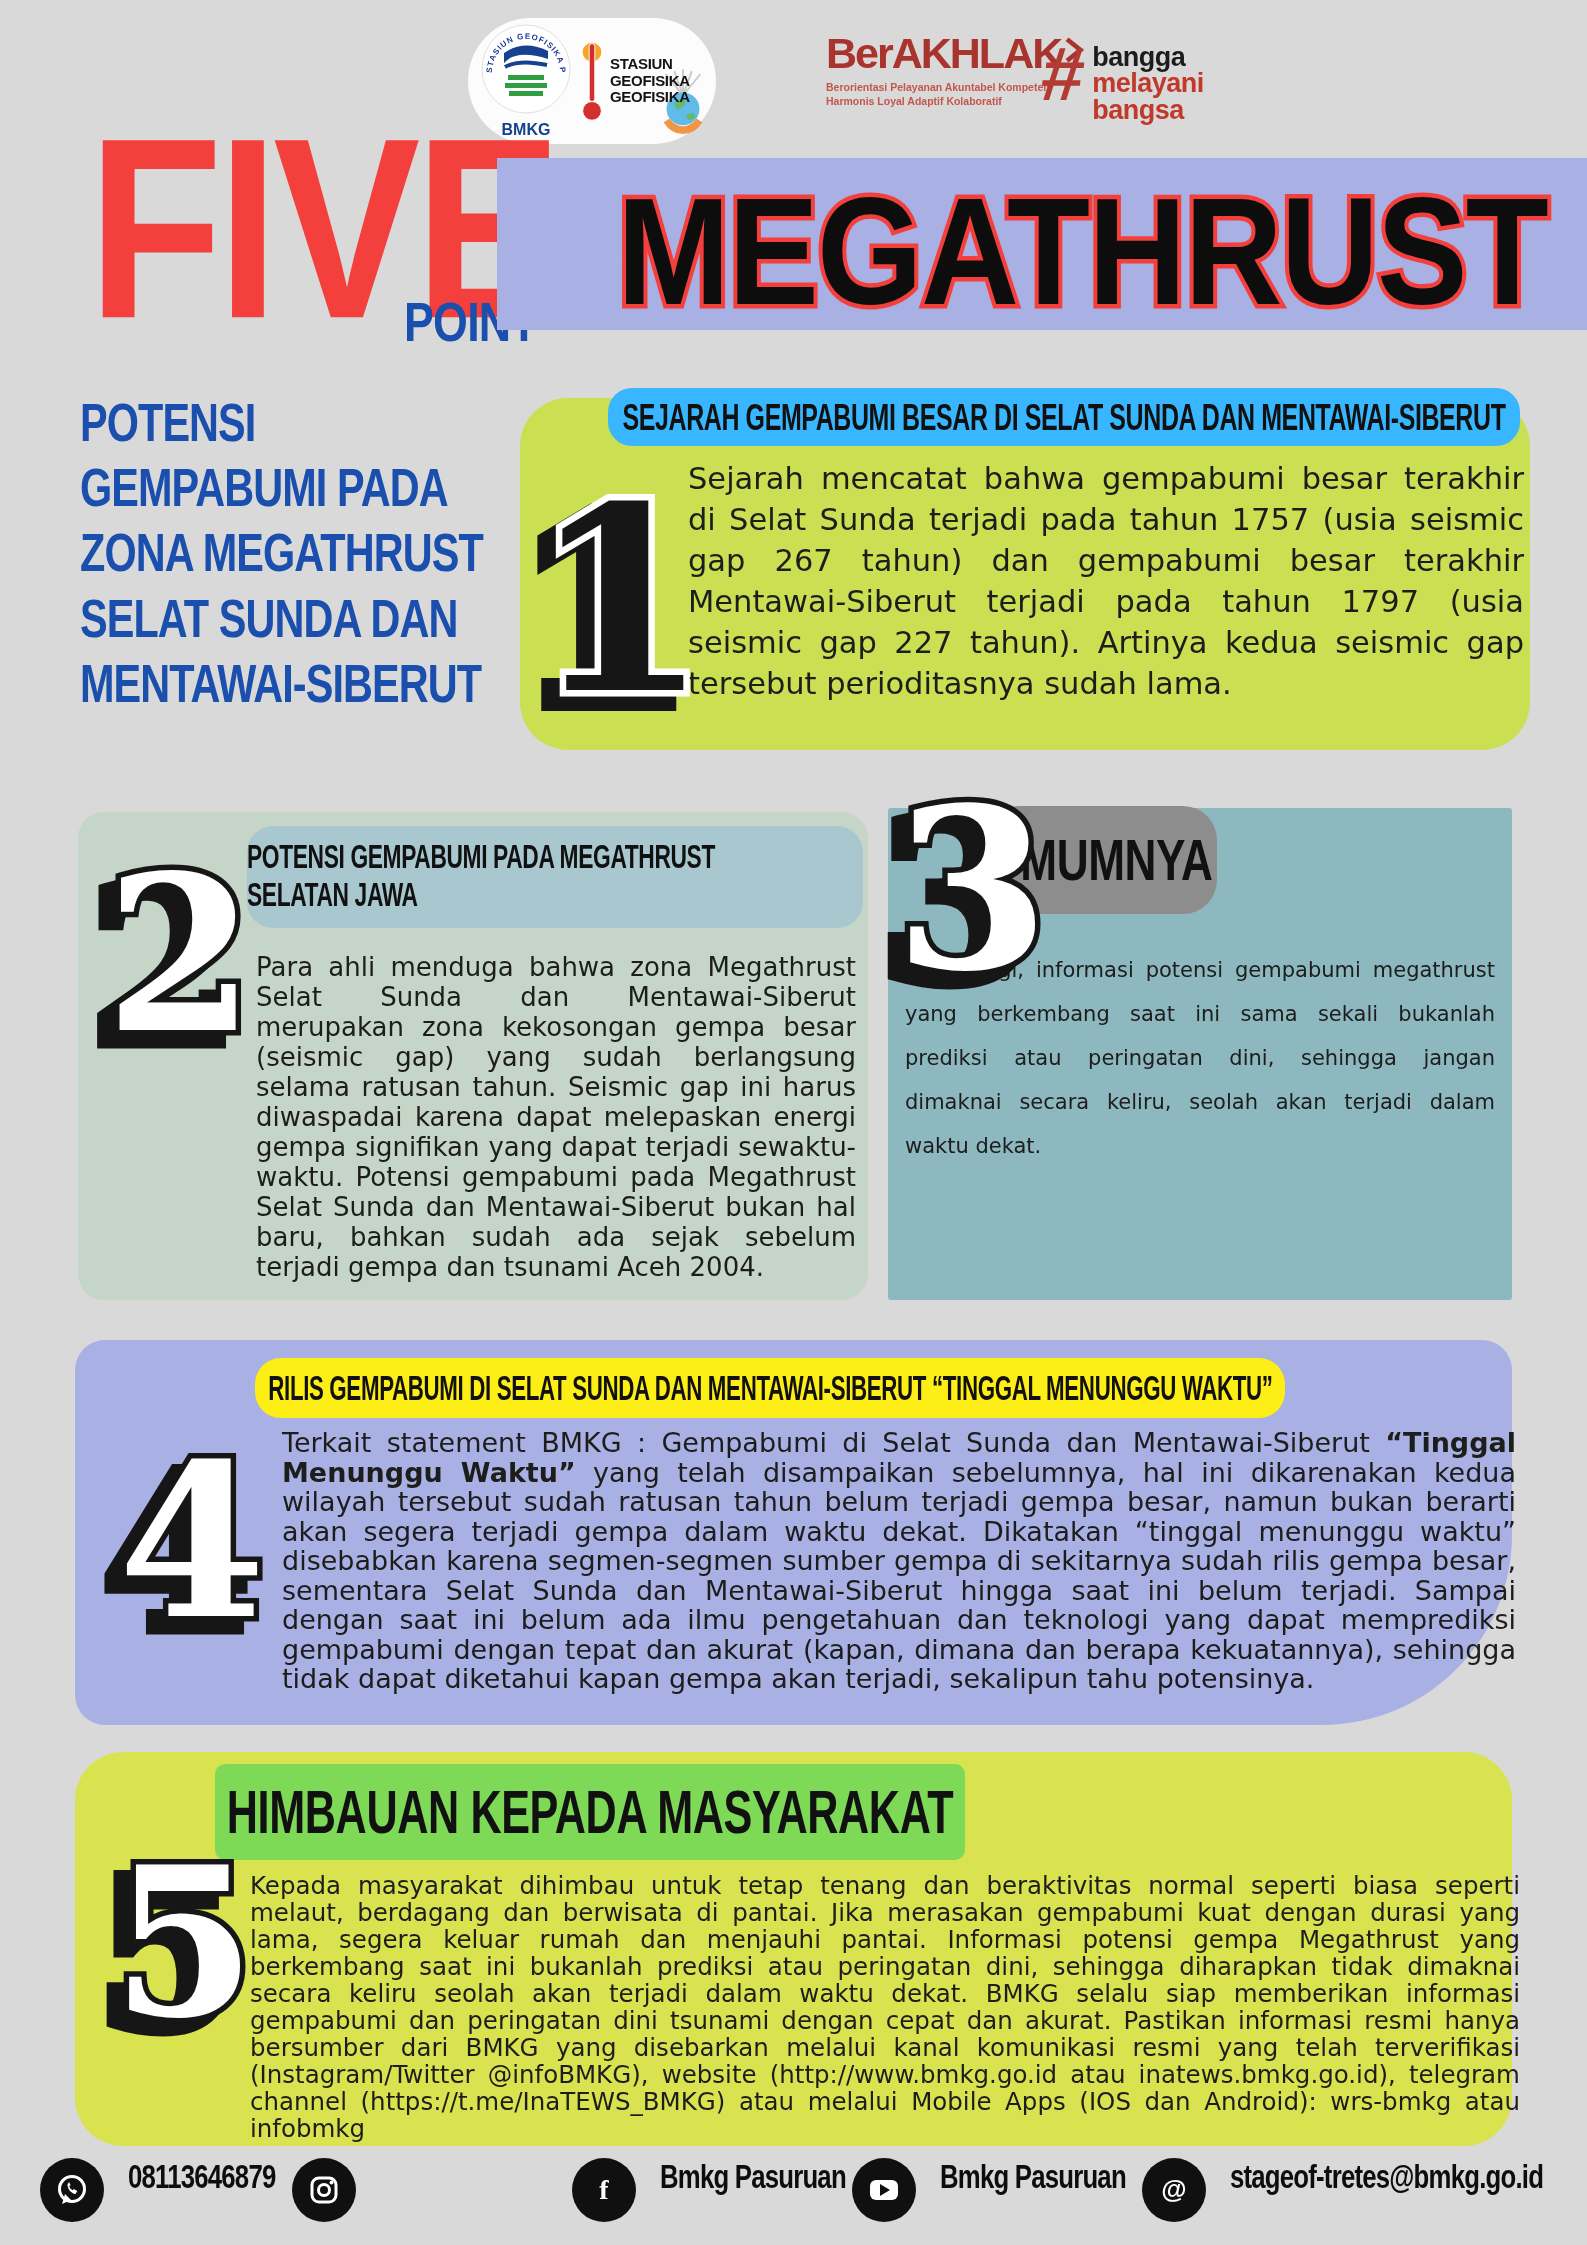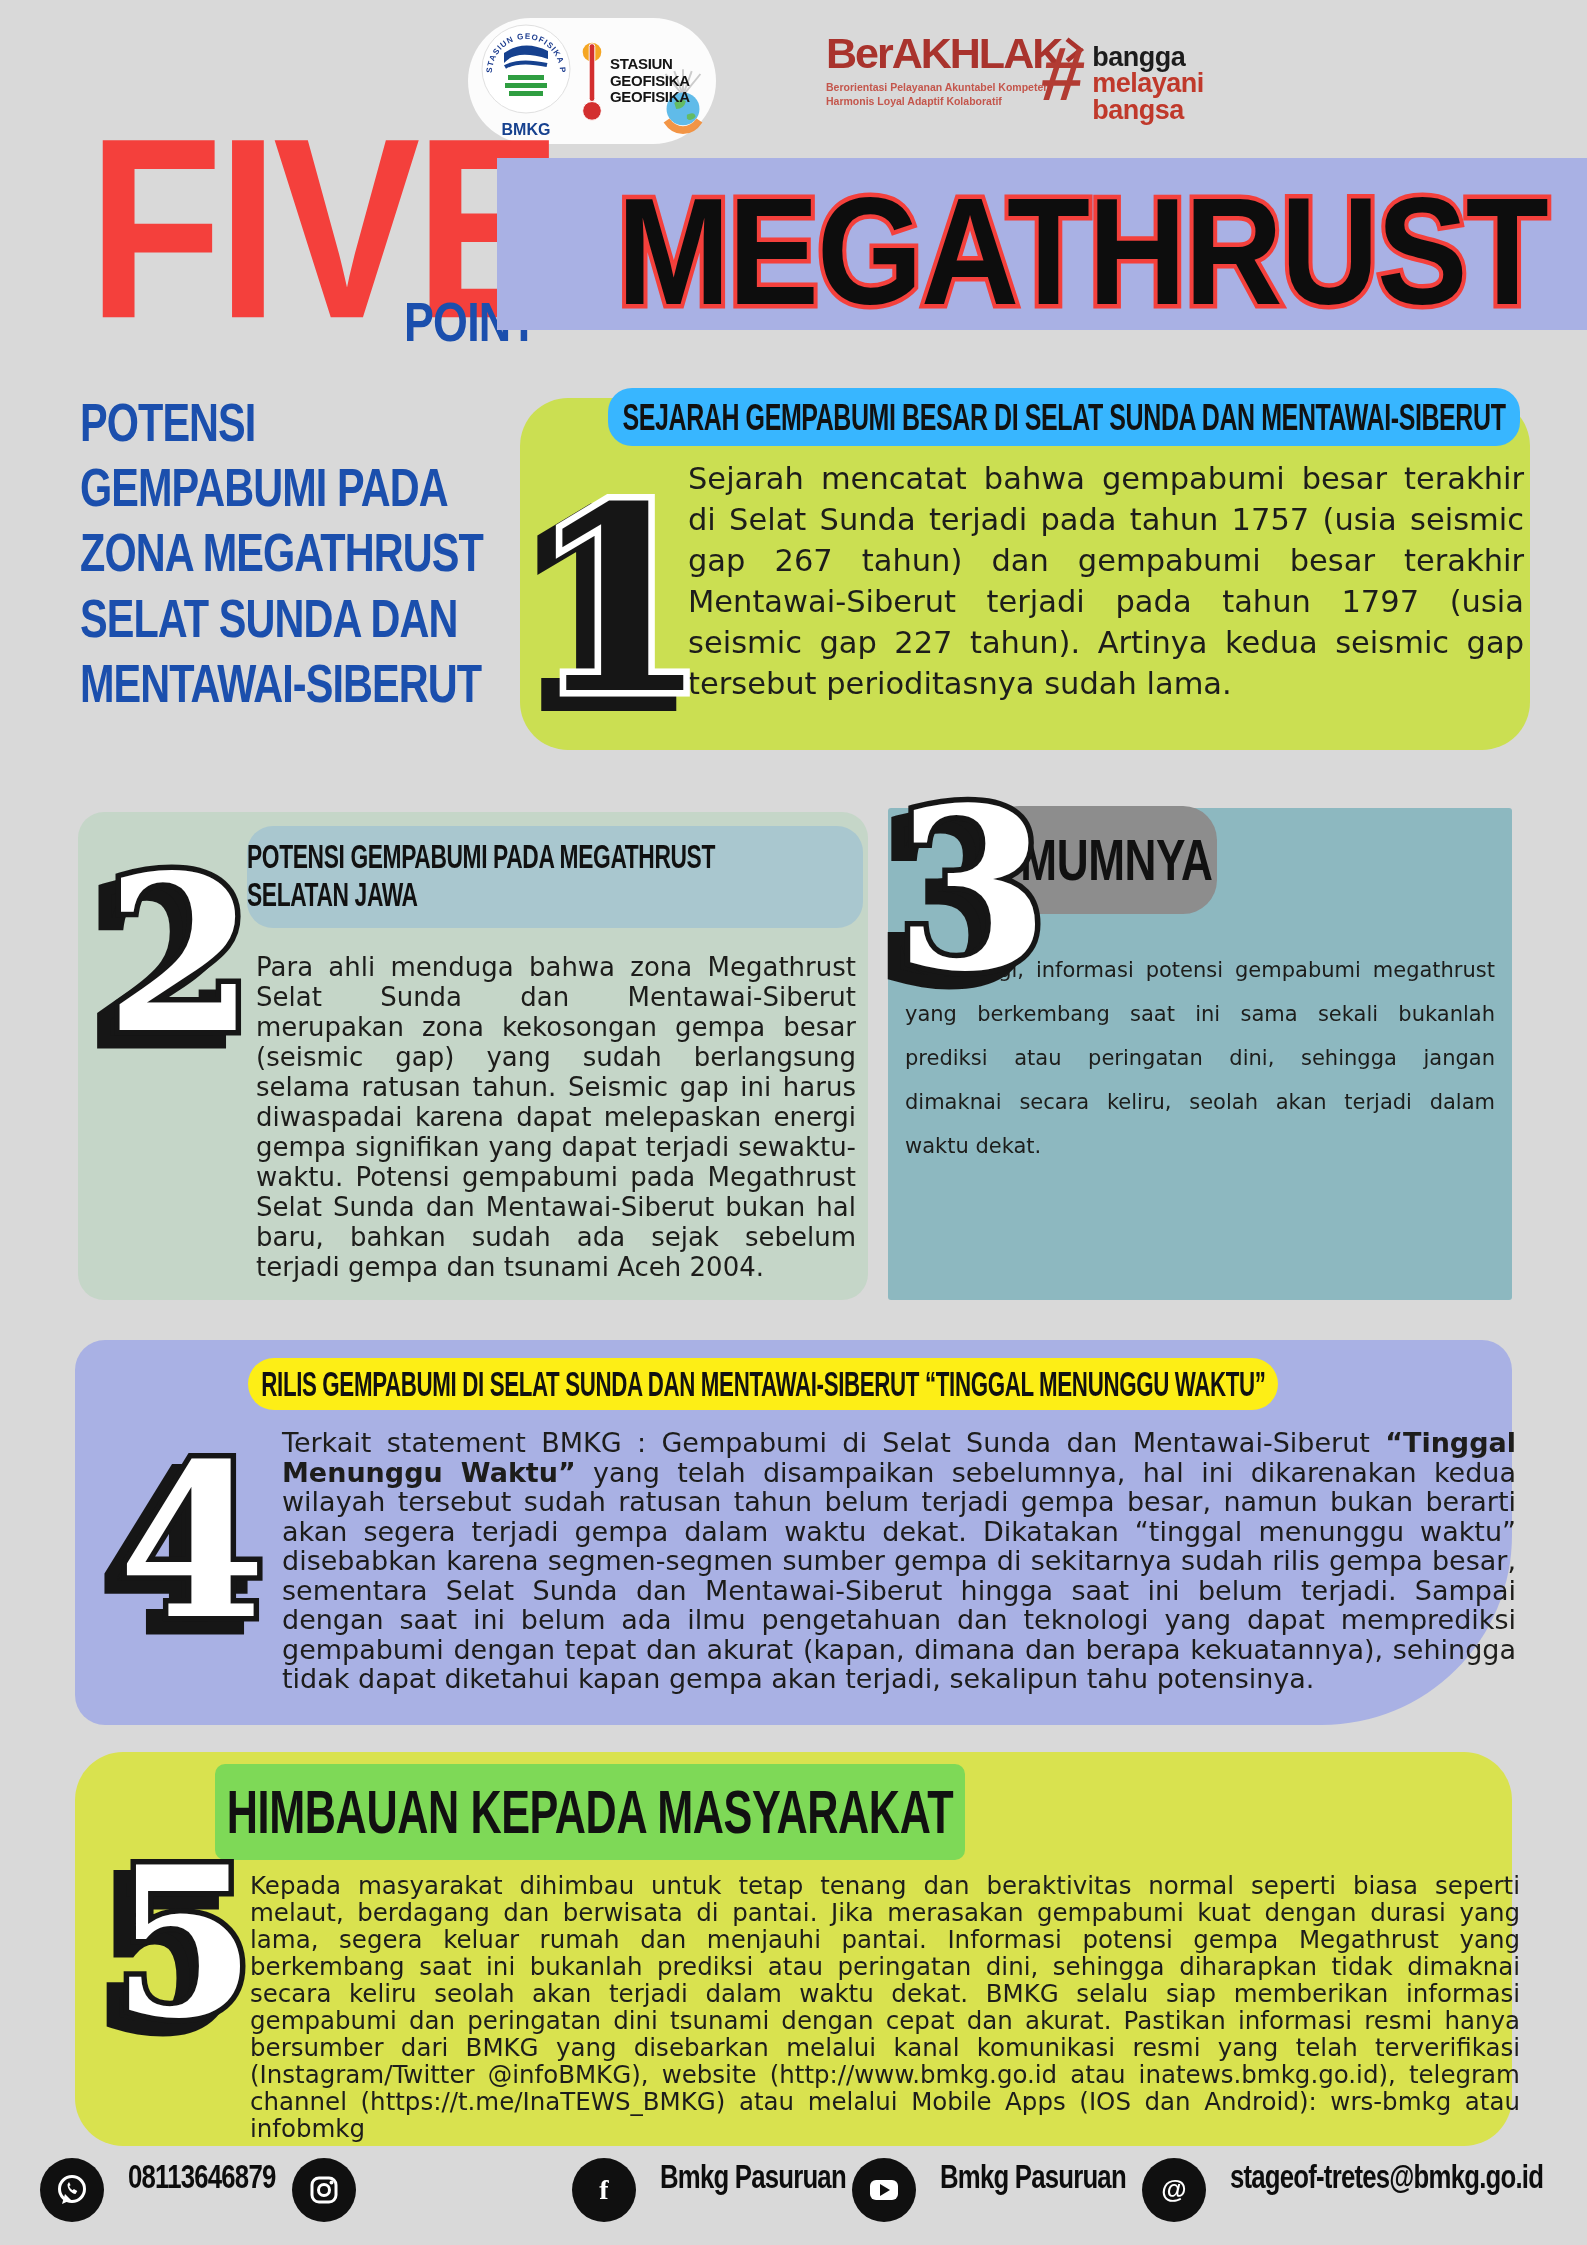--- a/index.html
+++ b/index.html
@@ -52,21 +52,21 @@
   .banner-text{display:inline-block;white-space:nowrap;font-family:"Liberation Sans",sans-serif;
                font-weight:800;color:#111;letter-spacing:-0.5px;}
   .banner-1{left:608px;top:388px;width:912px;height:58px;background:#38b6ff;border-radius:24px;}
   .banner-1 .banner-text{font-size:32px;transform:scale(0.78,1.15);}
   .banner-2{left:247px;top:826px;width:616px;height:102px;background:#a9c7cf;border-radius:26px;
             justify-content:flex-start;align-items:flex-start;padding:12px 0;overflow:visible;}
   .banner-2 .banner-text{white-space:normal;width:780px;font-size:30px;line-height:1.12;
             transform:scale(0.76,1.12);transform-origin:0 0;}
   .banner-3{left:985px;top:806px;width:232px;height:108px;background:#8d8d8d;border-radius:34px;}
   .banner-3 .banner-text{font-size:52px;transform:scale(0.85,1.1);}
-  .banner-4{left:248px;top:1358px;width:1030px;height:52px;background:#fdee16;border-radius:26px;}
+  .banner-4{left:255px;top:1358px;width:1030px;height:60px;background:#fdee16;border-radius:26px;}
   .banner-4 .banner-text{font-size:31px;transform:scale(0.72,1.15);}
   .banner-5{left:215px;top:1764px;width:750px;height:96px;background:#7ed957;border-radius:10px;}
   .banner-5 .banner-text{font-size:54px;transform:scale(0.8,1.12);}
 
   .body-text{font-family:"DejaVu Sans",sans-serif;color:#1d1d1b;text-align:justify;text-justify:inter-word;}
   .body-1{left:688px;top:458px;width:836px;font-size:30.5px;line-height:41px;}
   .body-2{left:256px;top:952px;width:600px;font-size:26px;line-height:30px;}
   .body-3{left:905px;top:948px;width:590px;font-size:21px;line-height:44px;}
   .body-4{left:282px;top:1428px;width:1234px;font-size:27px;line-height:29.5px;}
   .body-5{left:250px;top:1872px;width:1270px;font-size:24.5px;line-height:27px;}

